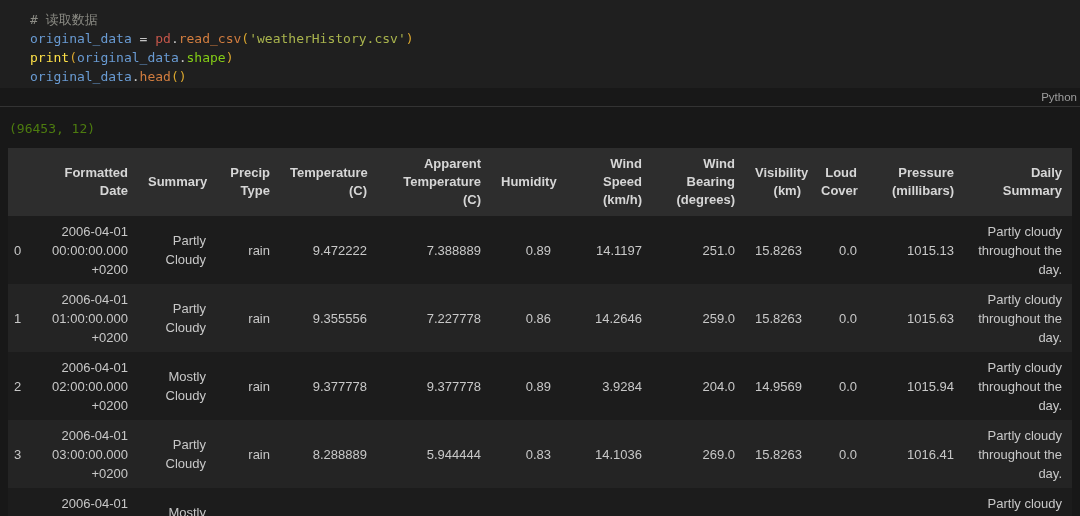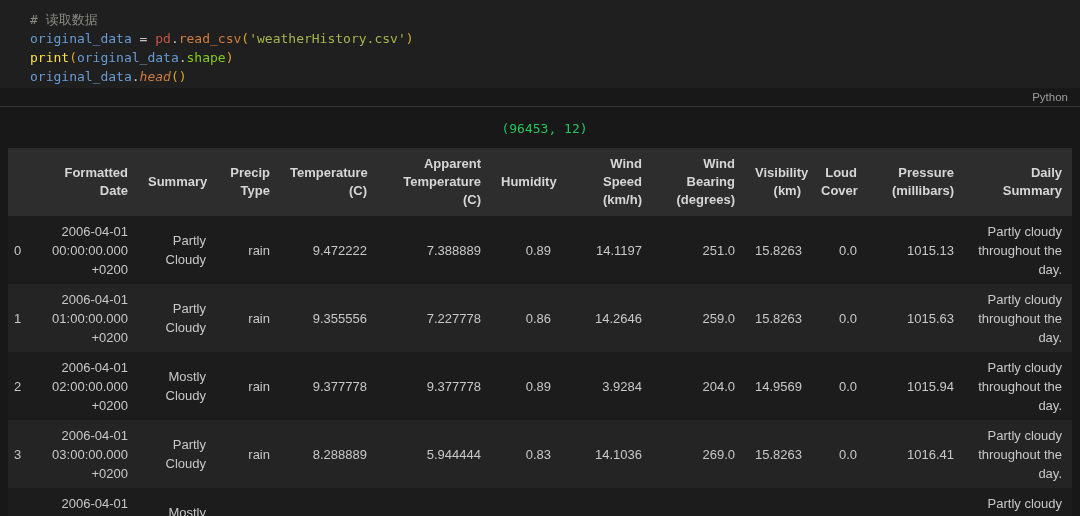--- a/index.html
+++ b/index.html
@@ -24,42 +24,41 @@
     font-family: "DejaVu Sans Mono", "Liberation Mono", monospace;
     font-size: 13px;
     line-height: 19px;
     white-space: pre;
   }
   .cell-statusbar {
     height: 18px;
     display: flex;
     justify-content: flex-end;
     align-items: center;
-    padding-right: 12px;
+    padding-right: 3px;
     background: var(--page-bg, #181818);
   }
   .lang-label {
     color: #9d9d9d;
     font-size: 11.5px;
     cursor: pointer;
   }
   .divider {
     height: 1px;
     background: #333333;
     width: 100%;
   }
 
   
   .shape-output {
     font-family: "DejaVu Sans Mono", "Liberation Mono", monospace;
     font-size: 13px;
-    color: #22c55e;
+    color: #4d7c0f;
     padding: 12px 0 10px 9px;
     line-height: 19px;
-    text-align: center;
   }
 
   
   table.df {
     border-collapse: collapse;
     table-layout: fixed;
     margin: 0 8px;
     width: 1064px;
     font-size: 13px;
     color: var(--table-text, #c8c8c8);
@@ -92,21 +91,21 @@
 </head>
 <body>
 
 <div class="notebook">
 
   <div class="code-cell">
     <div>
         <div class="code-line"><span style="color: rgb(139, 139, 132);"># 读取数据</span></div>
         <div class="code-line"><span style="color: rgb(105, 155, 211);">original_data</span><span style="color: rgb(196, 196, 196);"> = </span><span style="color: rgb(196, 86, 74);">pd</span><span style="color: rgb(196, 196, 196);">.</span><span style="color: rgb(210, 125, 63);">read_csv</span><span style="color: rgb(217, 166, 46);">(</span><span style="color: rgb(169, 180, 77);">'weatherHistory.csv'</span><span style="color: rgb(217, 166, 46);">)</span></div>
         <div class="code-line"><span style="color: #fde047;">print</span><span style="color: rgb(217, 166, 46);">(</span><span style="color: rgb(105, 155, 211);">original_data</span><span style="color: rgb(196, 196, 196);">.</span><span style="color: #84cc16;">shape</span><span style="color: rgb(217, 166, 46);">)</span></div>
-        <div class="code-line"><span style="color: rgb(105, 155, 211);">original_data</span><span style="color: rgb(196, 196, 196);">.</span><span style="color: rgb(210, 125, 63); font-style: italic;">head</span><span style="color: rgb(217, 166, 46);">(</span><span style="color: rgb(217, 166, 46);">)</span></div>
+        <div class="code-line"><span style="color: rgb(105, 155, 211);">original_data</span><span style="color: rgb(196, 196, 196);">.</span><span style="color: rgb(210, 125, 63);">head</span><span style="color: rgb(217, 166, 46);">(</span><span style="color: rgb(217, 166, 46);">)</span></div>
       </div>
   </div>
 
   <div class="cell-statusbar">
     <span class="lang-label">Python</span>
   </div>
 
   <div class="divider"></div>
 
   <div class="shape-output">(96453, 12)</div>

